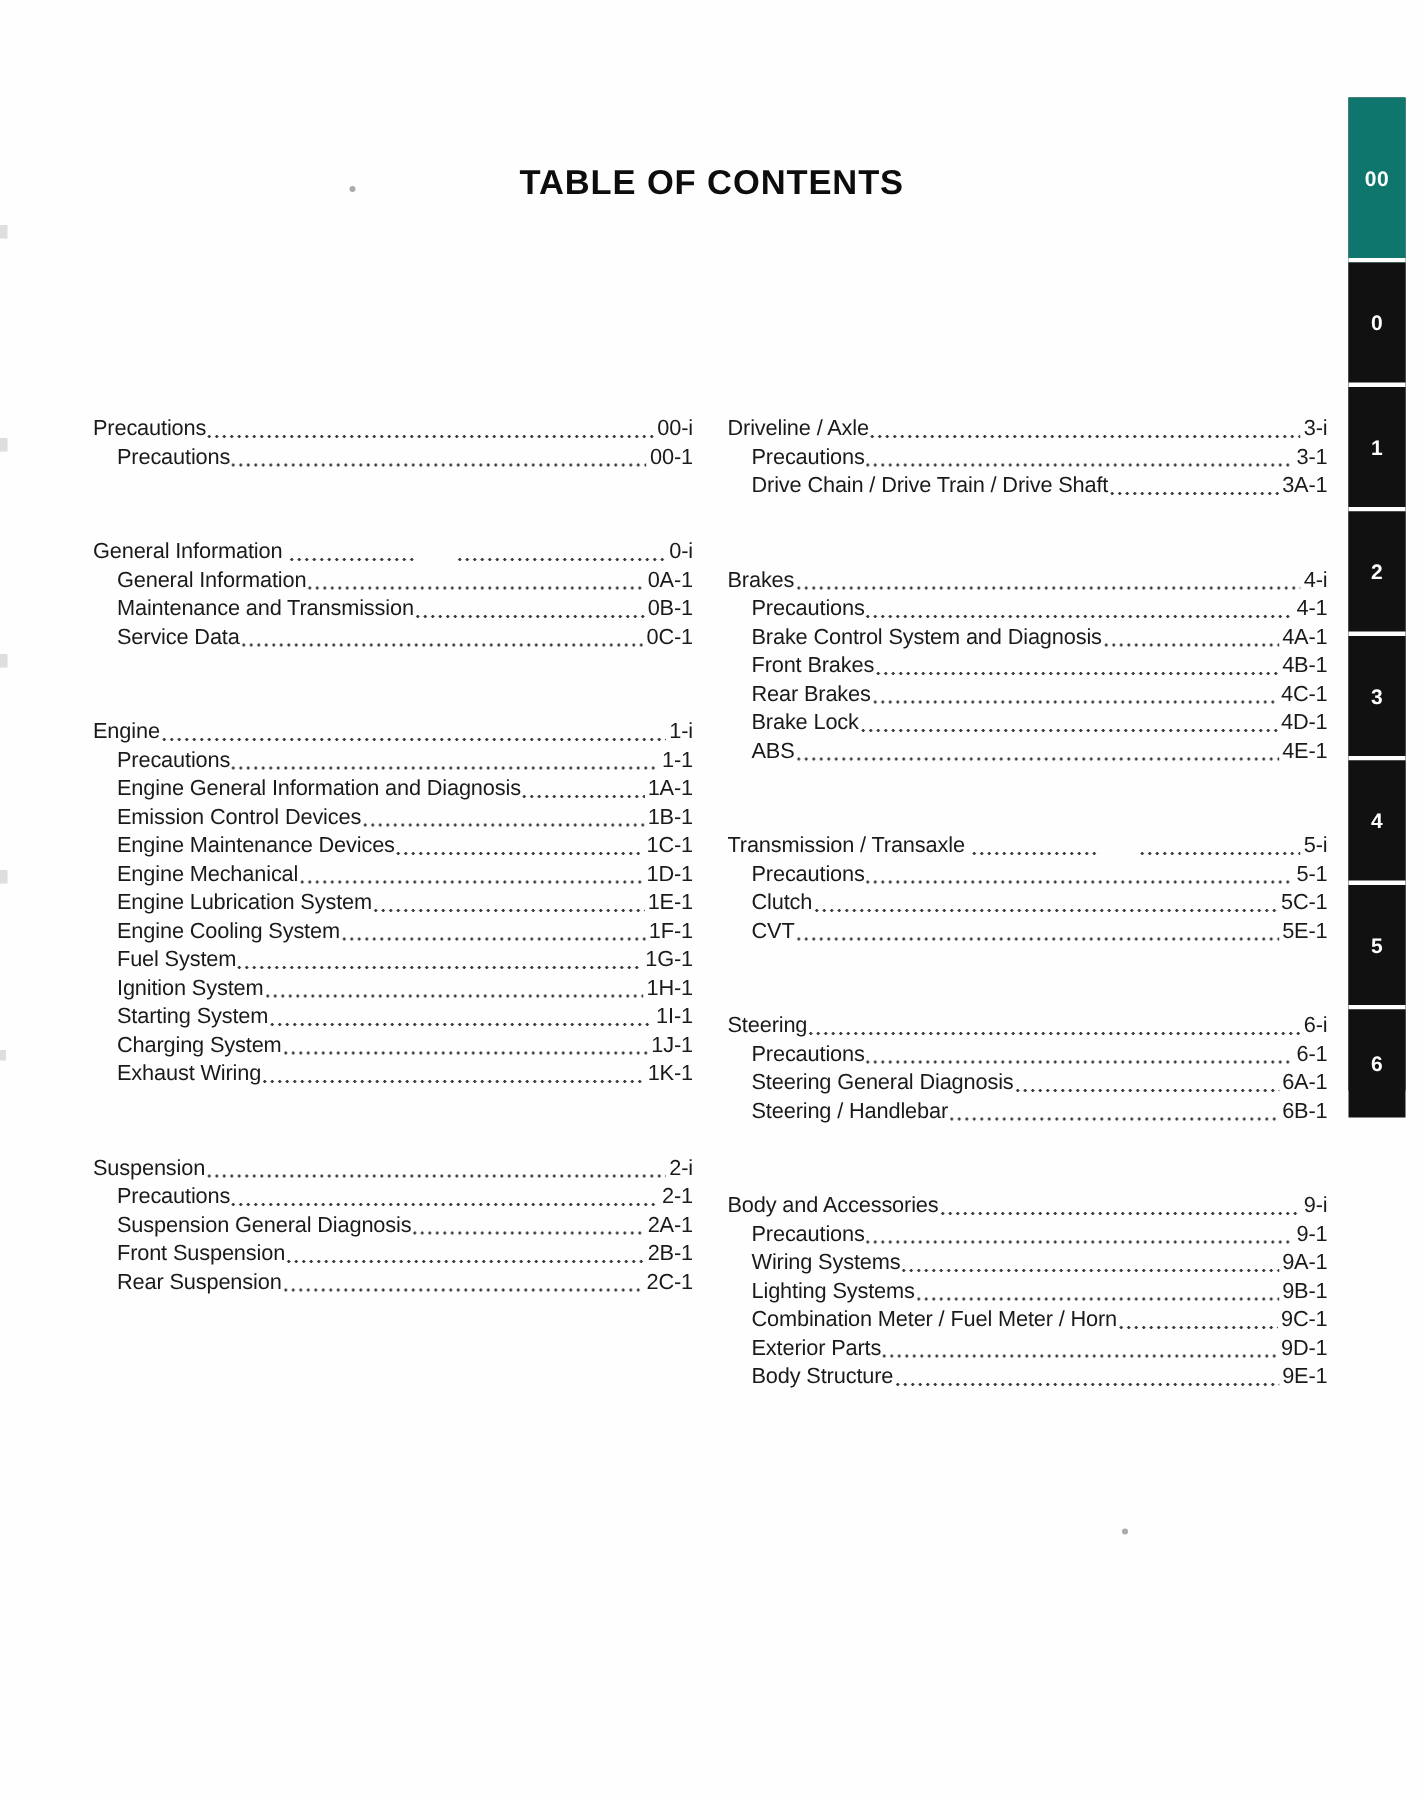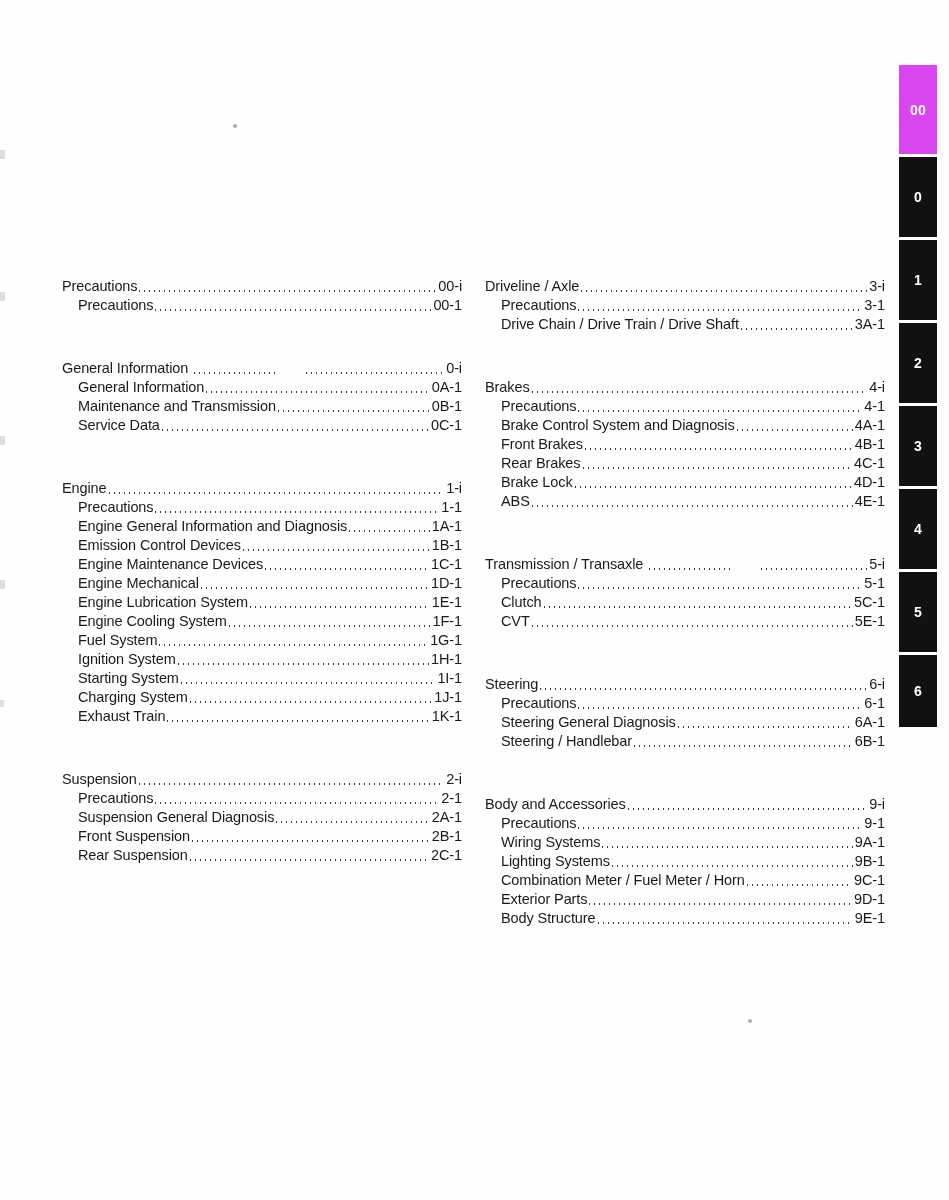--- a/index.html
+++ b/index.html
@@ -173,20 +173,21 @@
 <div id="page">
 
   <div class="scan-speck" style="left:233px; top:124px; width:4px; height:4px;"></div>
   <div class="scan-speck" style="left:748px; top:1019px; width:4px; height:4px;"></div>
   <div class="edge-mark" style="left:0px; top:150px; width:5px; height:9px;"></div>
   <div class="edge-mark" style="left:0px; top:292px; width:5px; height:9px;"></div>
   <div class="edge-mark" style="left:0px; top:436px; width:5px; height:9px;"></div>
   <div class="edge-mark" style="left:0px; top:580px; width:5px; height:9px;"></div>
   <div class="edge-mark" style="left:0px; top:700px; width:4px; height:7px;"></div>
 
+  <div id="doc-title">TABLE OF CONTENTS</div>
 
   <div id="toc">
     <div class="toc-col" id="col-left">
         <div class="toc-group">
           <div class="toc-entry level-1">
             <span class="entry-label">Precautions</span>
             <span class="leader"></span>
             <span class="entry-page">00-i</span>
           </div>
           <div class="toc-entry level-2">
@@ -276,21 +277,21 @@
             <span class="entry-label">Starting System</span>
             <span class="leader"></span>
             <span class="entry-page">1I-1</span>
           </div>
           <div class="toc-entry level-2">
             <span class="entry-label">Charging System</span>
             <span class="leader"></span>
             <span class="entry-page">1J-1</span>
           </div>
           <div class="toc-entry level-2">
-            <span class="entry-label">Exhaust Train</span>
+            <span class="entry-label">Exhaust Wiring</span>
             <span class="leader"></span>
             <span class="entry-page">1K-1</span>
           </div>
         </div>
         <div class="toc-group">
           <div class="toc-entry level-1">
             <span class="entry-label">Suspension</span>
             <span class="leader"></span>
             <span class="entry-page">2-i</span>
           </div>
@@ -453,21 +454,21 @@
           <div class="toc-entry level-2">
             <span class="entry-label">Body Structure</span>
             <span class="leader"></span>
             <span class="entry-page">9E-1</span>
           </div>
         </div>
       </div>
   </div>
 
   <div id="tab-strip" style="background: rgb(17, 17, 17);">
-      <div class="section-tab" style="height: 92px; background: #d946ef; color: rgb(255, 255, 255);">
+      <div class="section-tab" style="height: 110px; background: #0f766e; color: rgb(255, 255, 255);">
         <span>00</span>
       </div>
       <div class="section-tab" style="height: 83px; background: rgb(17, 17, 17); color: rgb(255, 255, 255);">
         <span>0</span>
       </div>
       <div class="section-tab" style="height: 83px; background: rgb(17, 17, 17); color: rgb(255, 255, 255);">
         <span>1</span>
       </div>
       <div class="section-tab" style="height: 83px; background: rgb(17, 17, 17); color: rgb(255, 255, 255);">
         <span>2</span>

